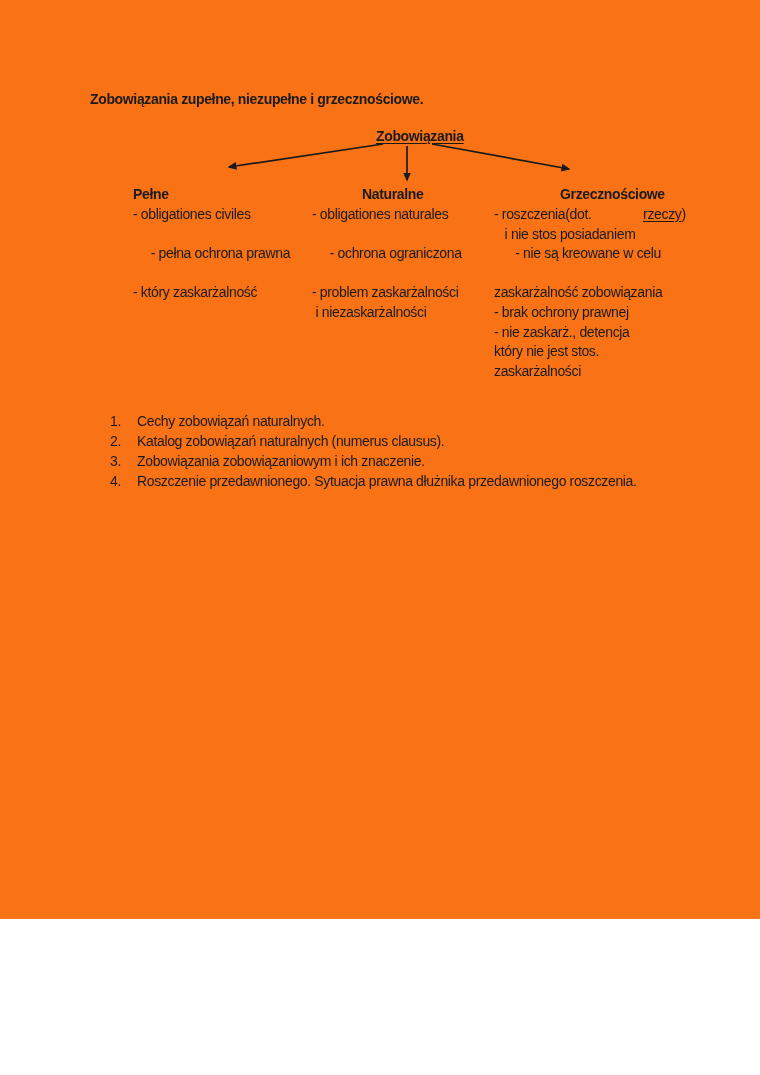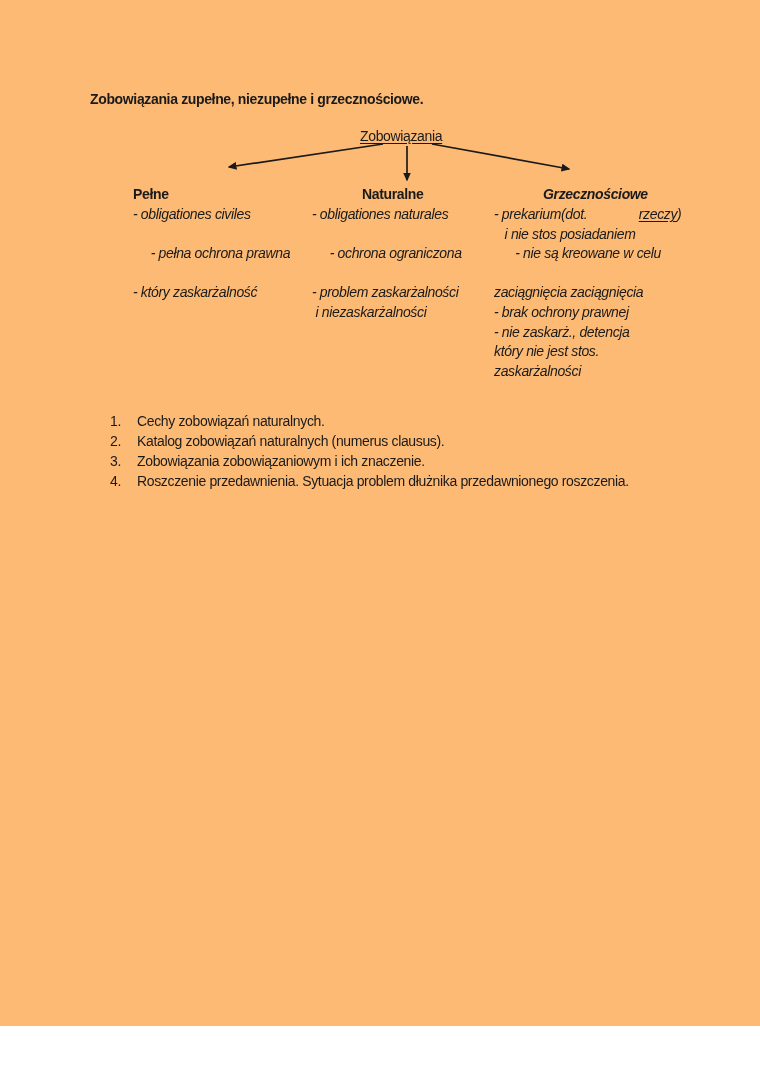--- a/index.html
+++ b/index.html
@@ -3,64 +3,63 @@
 <meta charset="utf-8">
 <style>
   html, body {
     margin: 0;
     padding: 0;
     background: #ffffff;
   }
   .page {
     position: relative;
     width: 760px;
-    height: 1026px;
-    background: #fdba74;
+    height: 919px;
+    background: #f97316;
     overflow: hidden;
     font-family: "Liberation Sans", sans-serif;
     font-size: 14px;
     letter-spacing: -0.35px;
     color: #1a1a1a;
   }
   .abs { position: absolute; }
   .doc-title {
     left: 90px;
     top: 91px;
     font-weight: bold;
   }
   .root-label {
-    left: 360px;
+    left: 376px;
     top: 128px;
-    font-weight: normal;
+    font-weight: bold;
     text-decoration: underline;
     text-underline-offset: 2px;
   }
   .arrows-svg {
     left: 210px;
     top: 141px;
   }
   .arrows-svg line { stroke: #1a1a1a; stroke-width: 1.7; }
   .arrows-svg .head { fill: #1a1a1a; }
   .col-header {
     top: 186px;
     font-weight: bold;
     white-space: pre;
   }
   .col-header.c1 { left: 133px; }
   .col-header.c2 { left: 362px; }
-  .col-header.c3 { left: 543px; font-style: italic; }
+  .col-header.c3 { left: 560px; }
   .col-lines { top: 205px; }
   .col-lines.c1 { left: 133px; }
   .col-lines.c2 { left: 312px; }
   .col-lines.c3 { left: 494px; }
   .line {
     height: 19.6px;
     line-height: 19.6px;
     white-space: pre;
-    font-style: italic;
   }
   .uline {
     text-decoration: underline;
     text-underline-offset: 2px;
     padding-left: 48px;
   }
   .num-list {
     left: 110px;
     top: 411px;
   }
@@ -110,25 +109,25 @@
   <div class="abs col-lines c2">
     <div class="line">- obligationes naturales</div>
     <div class="line"></div>
     <div class="line">     - ochrona ograniczona</div>
     <div class="line"></div>
     <div class="line">- problem zaskarżalności</div>
     <div class="line"> i niezaskarżalności</div>
   </div>
 
   <div class="abs col-lines c3">
-    <div class="line"><span>- prekarium(dot. </span><span class="uline">rzeczy</span><span>)</span></div>
+    <div class="line"><span>- roszczenia(dot. </span><span class="uline">rzeczy</span><span>)</span></div>
     <div class="line">   i nie stos posiadaniem</div>
     <div class="line">      - nie są kreowane w celu</div>
     <div class="line"></div>
-    <div class="line">zaciągnięcia zaciągnięcia</div>
+    <div class="line">zaskarżalność zobowiązania</div>
     <div class="line">- brak ochrony prawnej</div>
     <div class="line">- nie zaskarż., detencja</div>
     <div class="line">który nie jest stos.</div>
     <div class="line">zaskarżalności</div>
   </div>
 
   <div class="abs num-list">
     <div class="li">
       <span class="num">1.</span>
       <span class="txt">Cechy zobowiązań naturalnych.</span>
@@ -136,17 +135,17 @@
     <div class="li">
       <span class="num">2.</span>
       <span class="txt">Katalog zobowiązań naturalnych (numerus clausus).</span>
     </div>
     <div class="li">
       <span class="num">3.</span>
       <span class="txt">Zobowiązania zobowiązaniowym i ich znaczenie.</span>
     </div>
     <div class="li">
       <span class="num">4.</span>
-      <span class="txt">Roszczenie przedawnienia. Sytuacja problem dłużnika przedawnionego roszczenia.</span>
+      <span class="txt">Roszczenie przedawnionego. Sytuacja prawna dłużnika przedawnionego roszczenia.</span>
     </div>
   </div>
 
 </div>
 
 </body></html>

